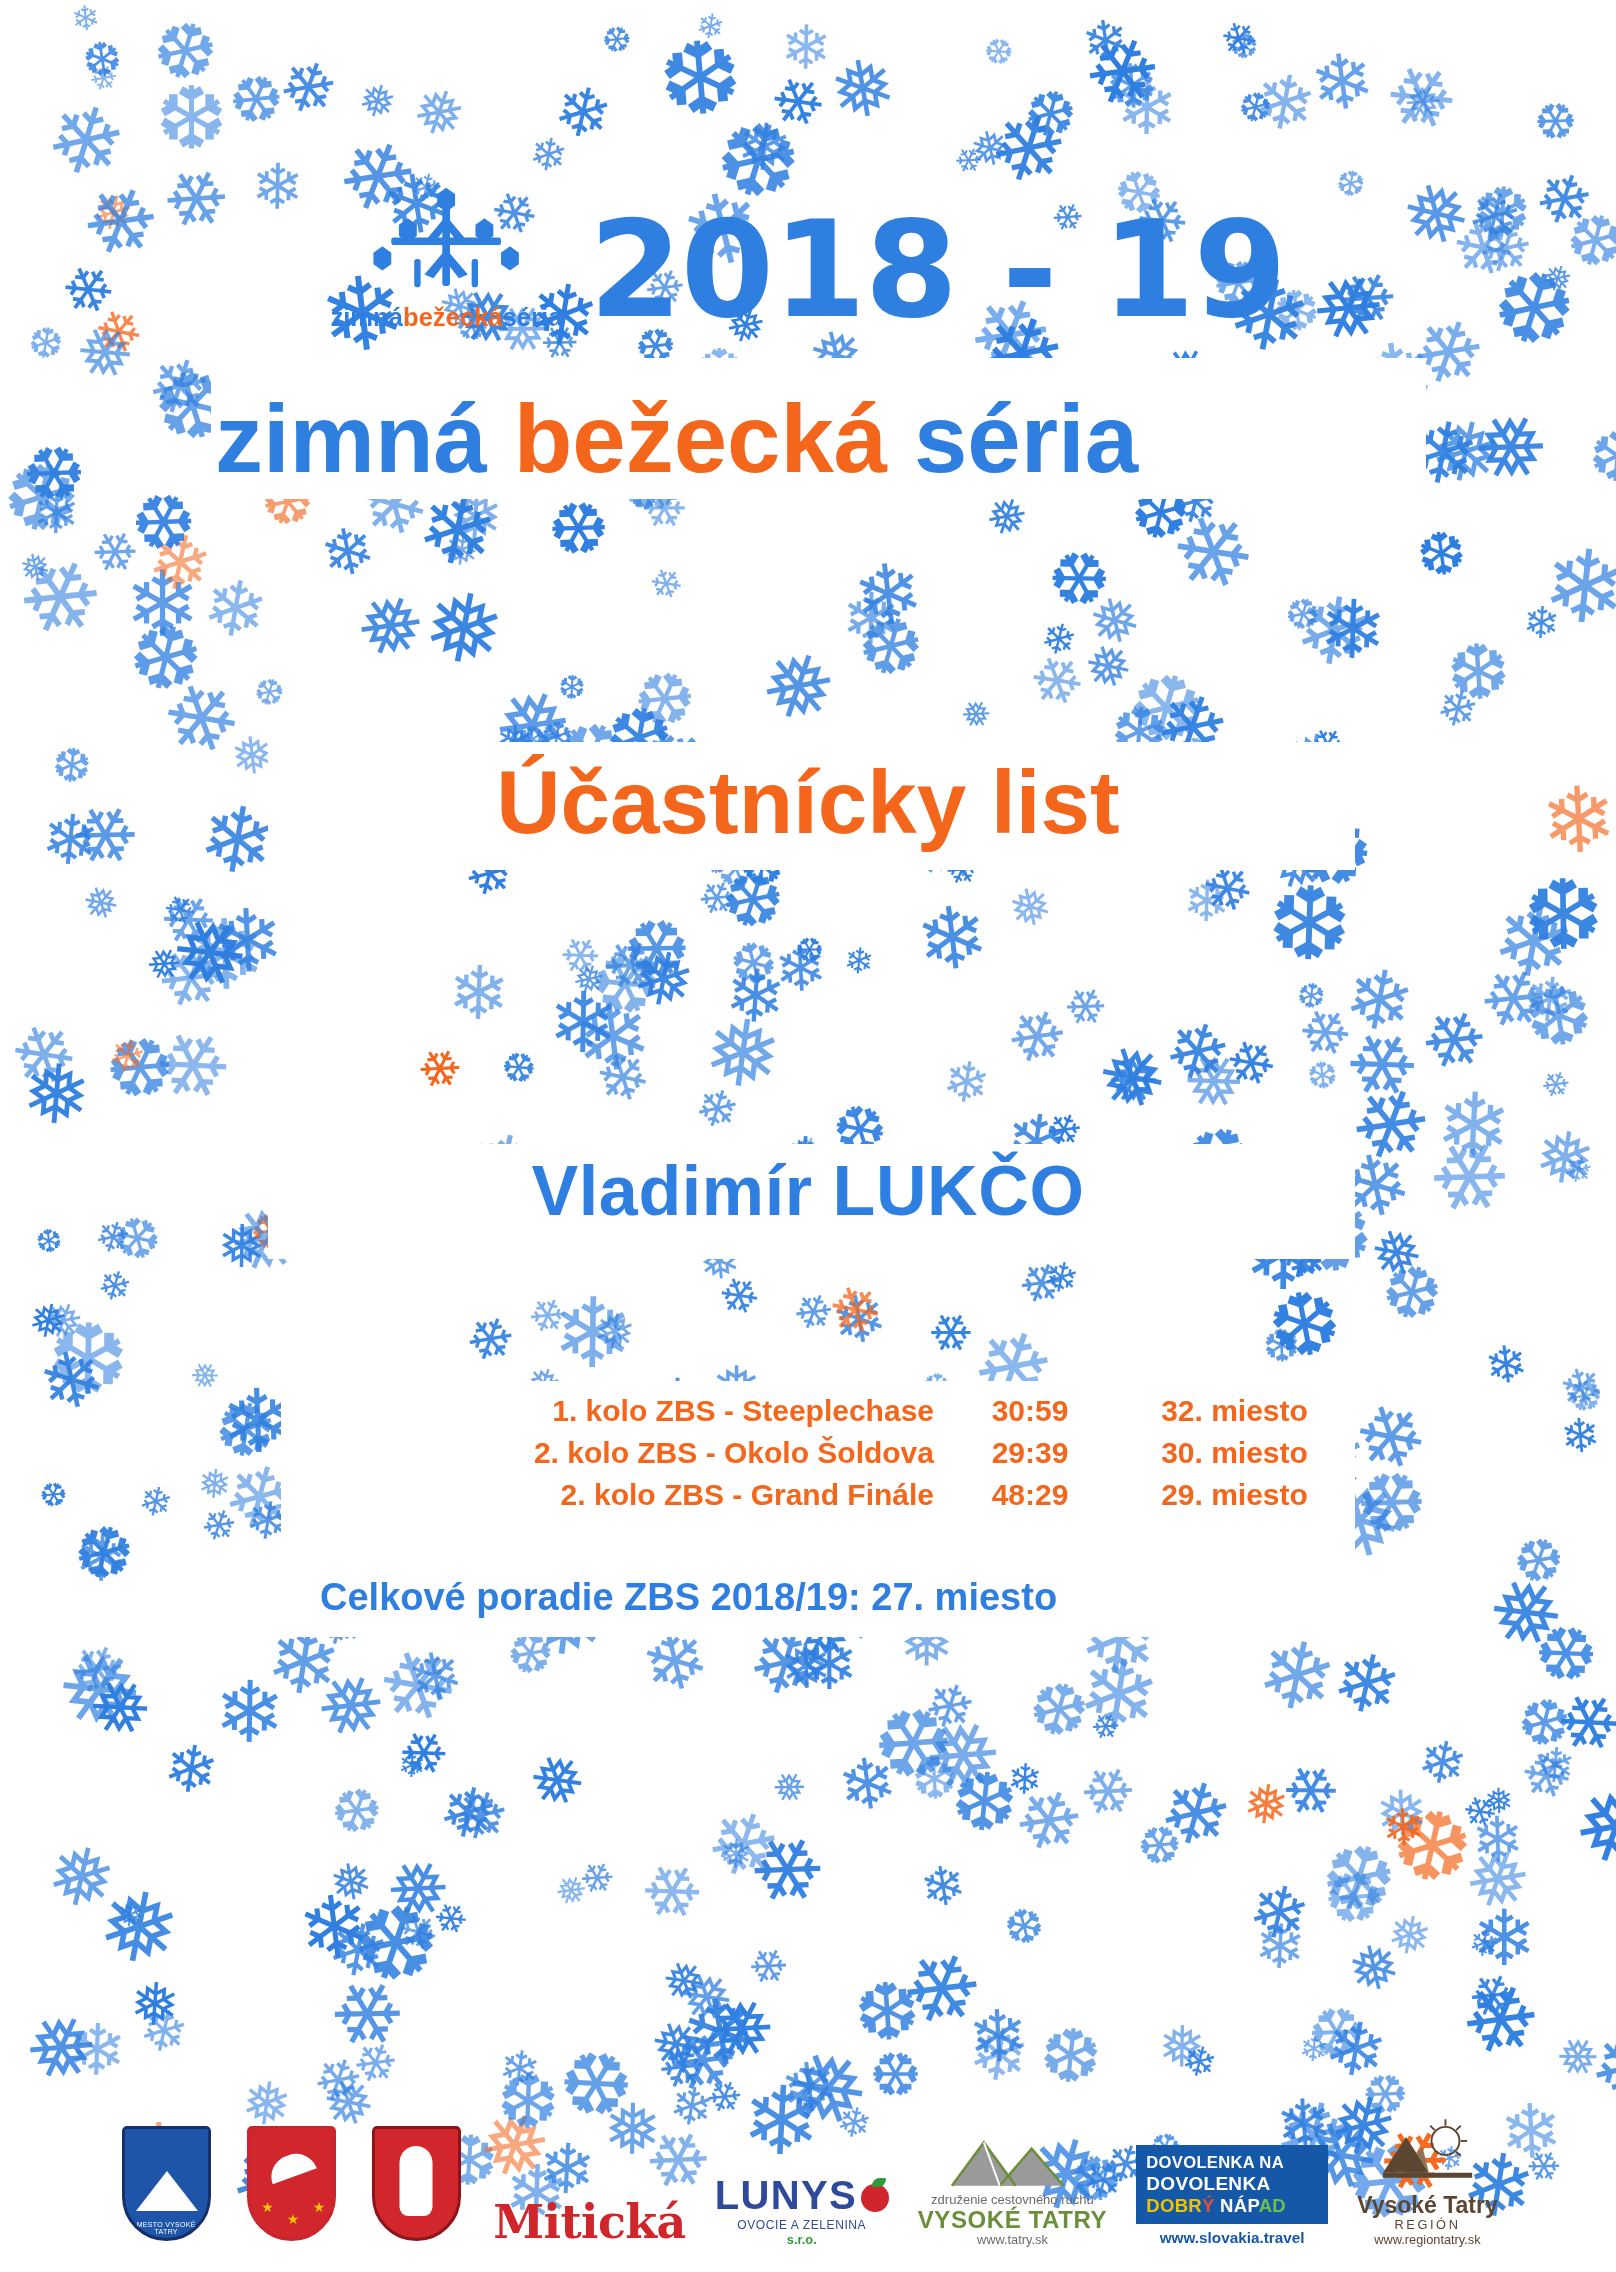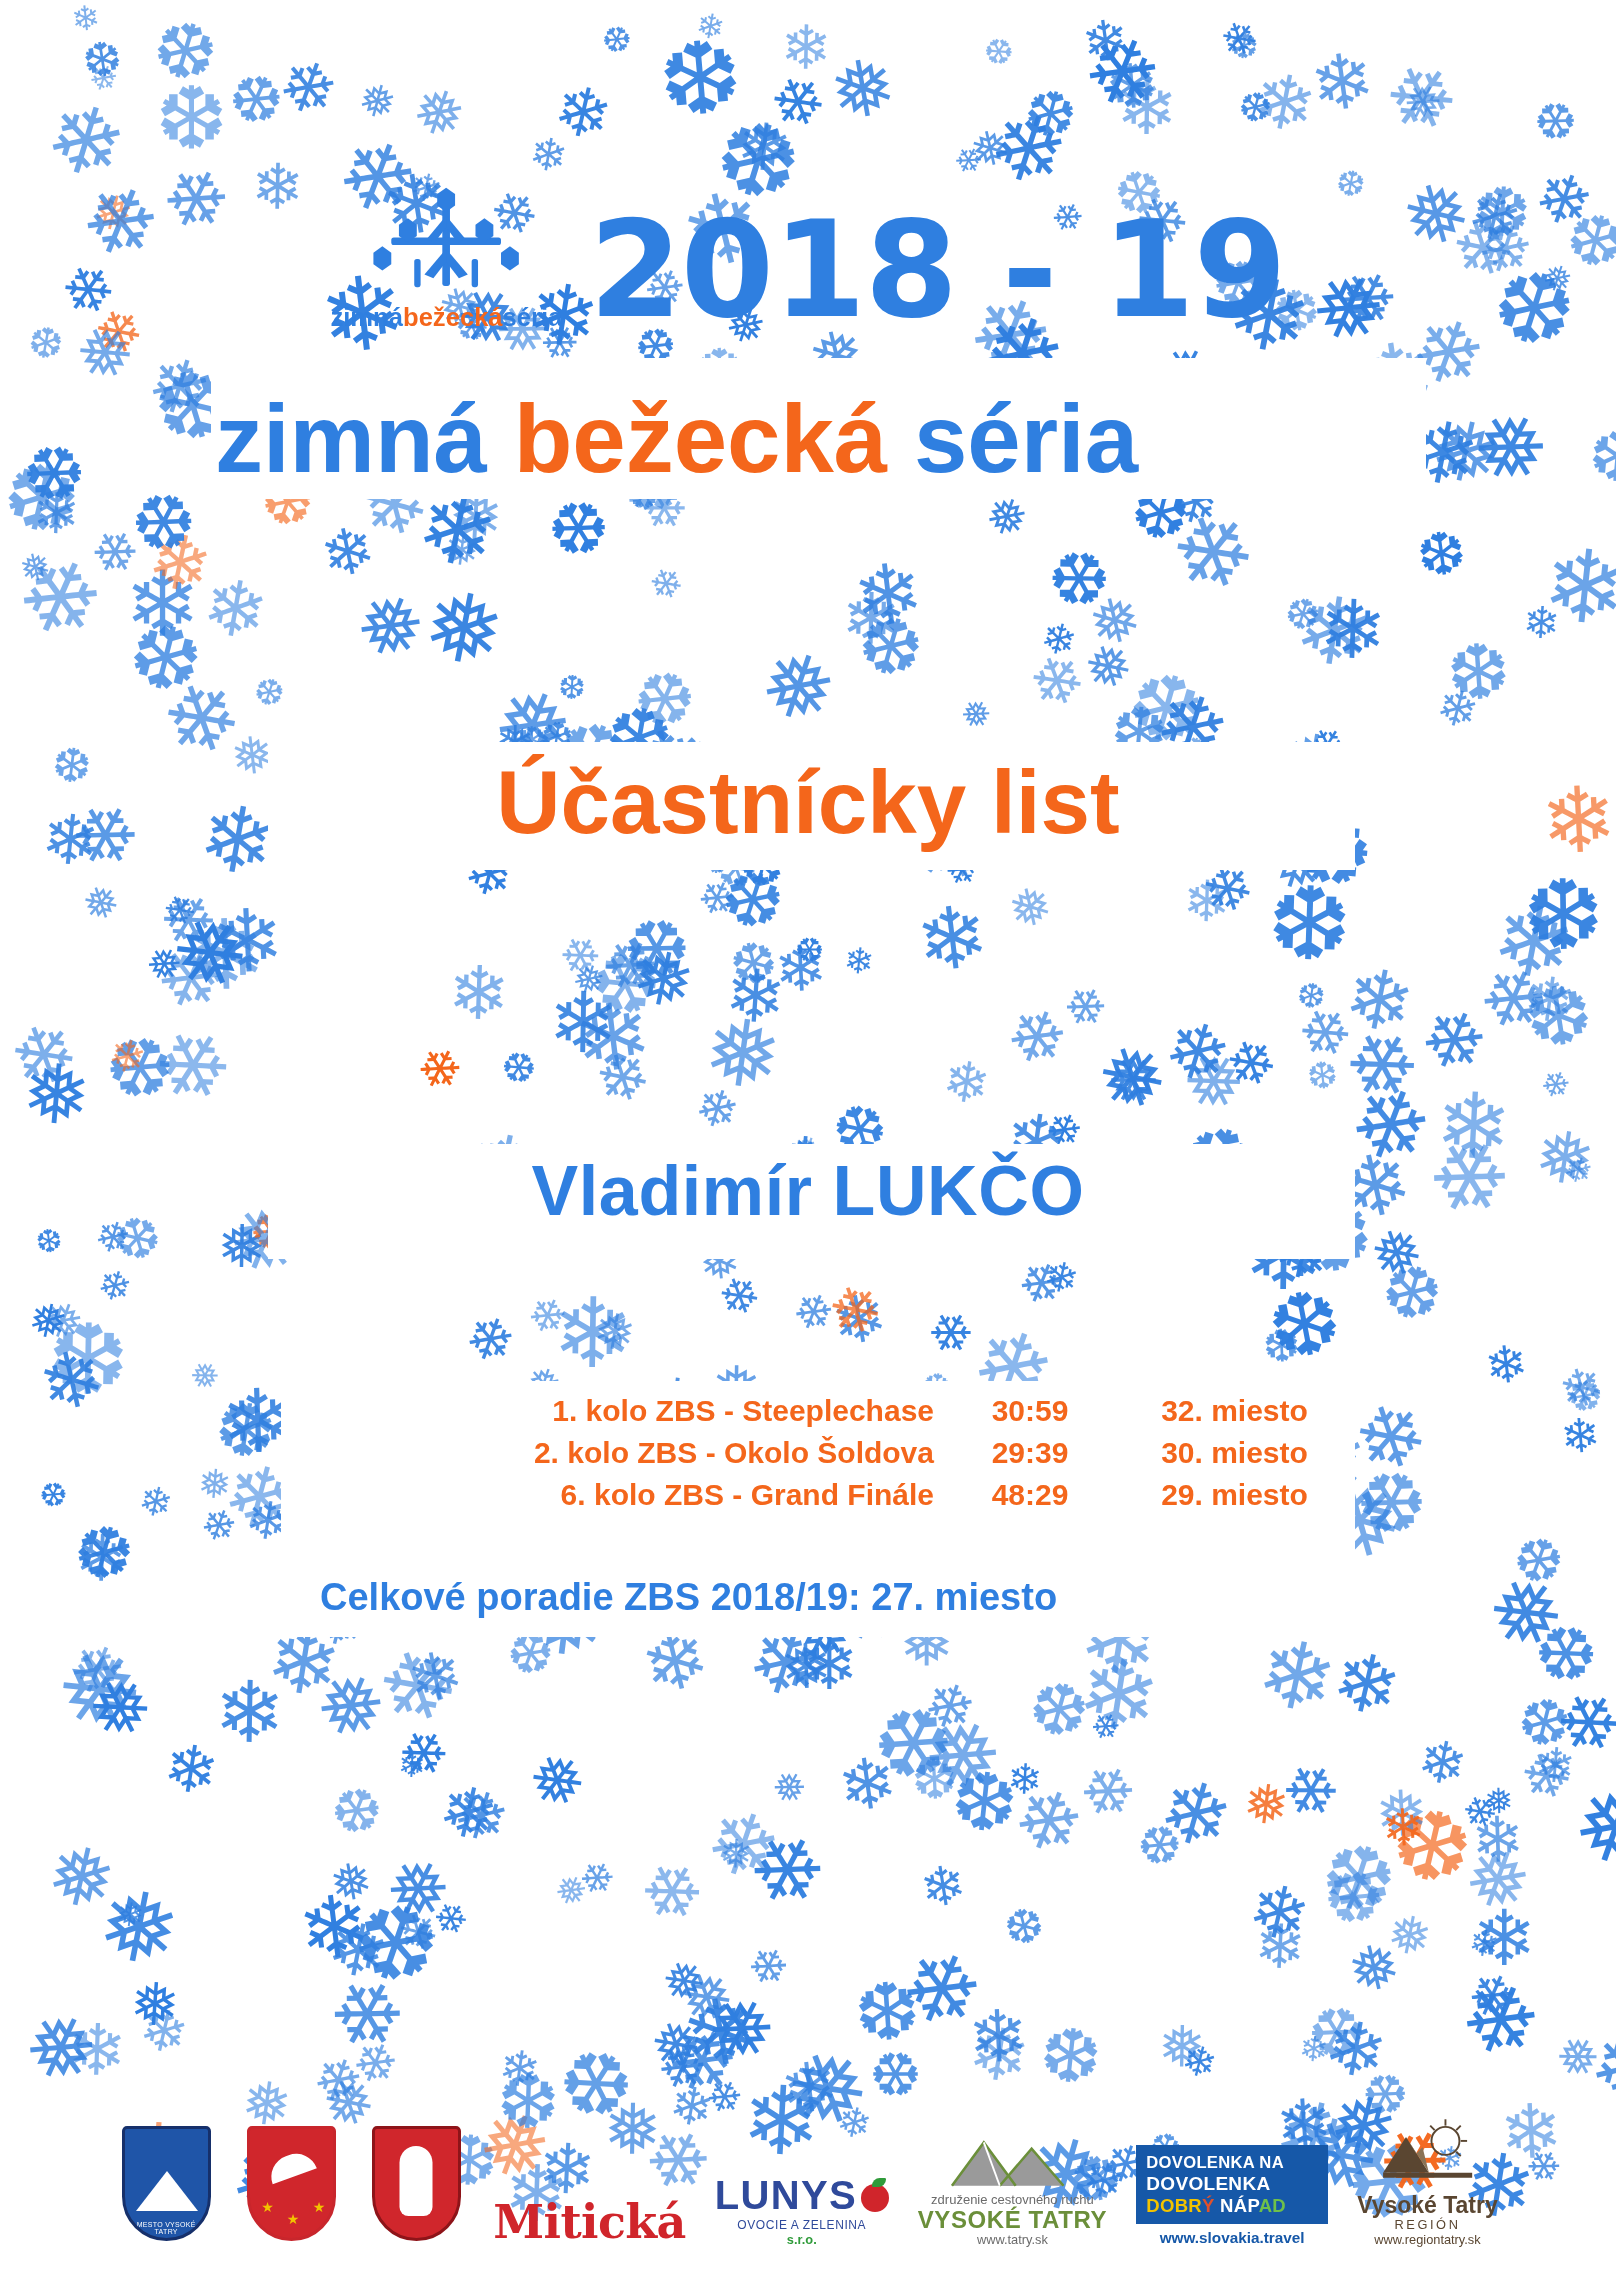--- a/index.html
+++ b/index.html
@@ -902,21 +902,21 @@
               <td class="col-race">1. kolo ZBS - Steeplechase</td>
               <td class="col-time">30:59</td>
               <td class="col-place">32. miesto</td>
             </tr>
             <tr>
               <td class="col-race">2. kolo ZBS - Okolo Šoldova</td>
               <td class="col-time">29:39</td>
               <td class="col-place">30. miesto</td>
             </tr>
             <tr>
-              <td class="col-race">6. kolo ZBS - Grand Finále</td>
+              <td class="col-race">2. kolo ZBS - Grand Finále</td>
               <td class="col-time">48:29</td>
               <td class="col-place">29. miesto</td>
             </tr>
           </tbody>
       </table>
     </div>
 
     <div id="overall">Celkové poradie ZBS 2018/19: 27. miesto</div>
 
     <div id="sponsors">

